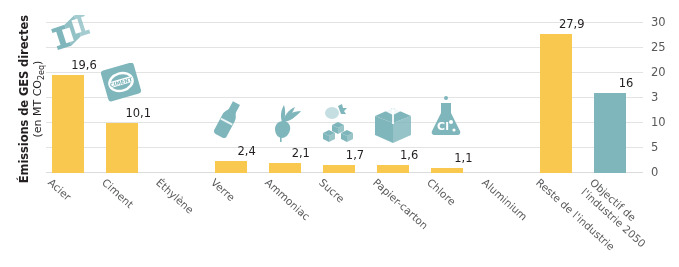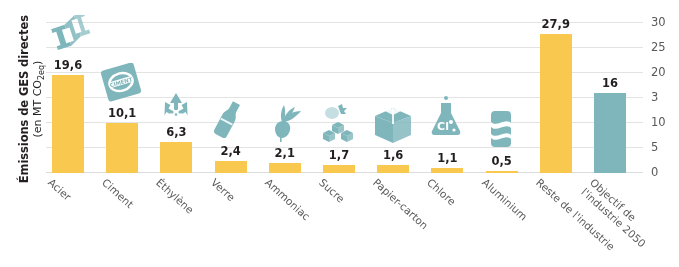--- a/index.html
+++ b/index.html
@@ -85,24 +85,24 @@
   .bar{
     position:absolute;
     bottom:0;
     left:6px;
     width:32px;
     background:#f9c94f;
   }
   .bar.teal{background:#7fb6bc;}
   .bar-value{
     position:absolute;
-    left:0; width:44px;
+    left:16px; width:44px;
     text-align:center;
     font-size:11.5px;
-    font-weight:bold;
+    font-weight:normal;
     color:#231f20;
     line-height:12px;
   }
   .bar-icon{
     position:absolute;
     left:0;width:44px;
     text-align:center;
     line-height:0;
   }
   .bar-icon svg{display:inline-block;}
@@ -166,35 +166,20 @@
       <div class="bar-slot" style="left: 54.2px;">
         <div class="bar" style="height: 50.5px; background: rgb(249, 201, 79);"></div>
         <div class="bar-value" style="bottom: 54.5px;">10,1</div>
         <div class="bar-icon" style="bottom: 70.5px;"><svg width="44" height="40" viewBox="0 0 44 40" fill="#7fb6bc">
             <g transform="rotate(-16 21 19)">
               <rect x="4" y="3" width="34" height="32" rx="3"></rect>
               <ellipse cx="21" cy="19" rx="13" ry="10" fill="#ffffff"></ellipse>
               <ellipse cx="21" cy="19" rx="10.5" ry="7.5" fill="#7fb6bc"></ellipse>
               <rect x="9" y="16" width="24" height="6" fill="#ffffff"></rect>
               <text x="21" y="21.2" font-family="DejaVu Sans,sans-serif" font-size="5.4" font-weight="bold" fill="#7fb6bc" text-anchor="middle">CIMENT</text>
-            </g>
-          </svg></div>
-      </div>
-      <div class="bar-slot" style="left: 108.4px;">
-        <div class="bar" style="height: 31.5px; background: rgb(249, 201, 79);"></div>
-        <div class="bar-value" style="bottom: 35.5px;">6,3</div>
-        <div class="bar-icon" style="bottom: 51.5px;"><svg width="40" height="34" viewBox="0 0 40 34" fill="#7fb6bc">
-            <g>
-              <path d="M20 5 L26 15 L22 15 L22 19 L18 19 L18 15 L14 15 Z"></path>
-              <path d="M9 14 L14.5 17 L12.5 20.5 L16 22.5 L14 26 L10.5 24 L8.5 27.5 Z"></path>
-              <path d="M31 14 L31.5 27.5 L29.5 24 L26 26 L24 22.5 L27.5 20.5 L25.5 17 Z"></path>
-              <circle cx="20" cy="20" r="2.2"></circle>
-              <circle cx="16" cy="24" r="1.6"></circle>
-              <circle cx="24" cy="24" r="1.6"></circle>
-              <circle cx="20" cy="26.5" r="1.3"></circle>
             </g>
           </svg></div>
       </div>
       <div class="bar-slot" style="left: 162.6px;">
         <div class="bar" style="height: 12px; background: rgb(249, 201, 79);"></div>
         <div class="bar-value" style="bottom: 16px;">2,4</div>
         <div class="bar-icon" style="bottom: 32px;"><svg width="40" height="42" viewBox="0 0 40 42" fill="#7fb6bc">
             <g transform="rotate(28 17 20)">
               <path d="M13 2 L21 2 L21 10 C21 13 24 14 24 19 L24 36 C24 38 22.5 39 21 39 L13 39 C11.5 39 10 38 10 36 L10 19 C10 14 13 13 13 10 Z"></path>
               <rect x="10.5" y="22" width="13" height="2" fill="#ffffff" opacity="0.85"></rect>
@@ -251,31 +236,20 @@
       <div class="bar-slot" style="left: 379.4px;">
         <div class="bar" style="height: 5.5px; background: rgb(249, 201, 79);"></div>
         <div class="bar-value" style="bottom: 9.5px;">1,1</div>
         <div class="bar-icon" style="bottom: 34px;"><svg width="42" height="44" viewBox="0 0 42 44" fill="#7fb6bc">
             <g>
               <circle cx="20" cy="3" r="2"></circle>
               <path d="M15 8 L25 8 L25 18 L34 36 C35 38.5 33.5 40 31 40 L9 40 C6.5 40 5 38.5 6 36 L15 18 Z"></path>
               <text x="17" y="35" font-family="DejaVu Sans,sans-serif" font-size="11" font-weight="bold" fill="#ffffff" text-anchor="middle">Cl</text>
               <circle cx="25" cy="27" r="2" fill="#ffffff"></circle>
               <circle cx="28" cy="35" r="1.6" fill="#ffffff"></circle>
-            </g>
-          </svg></div>
-      </div>
-      <div class="bar-slot" style="left: 433.6px;">
-        <div class="bar" style="height: 2.5px; background: rgb(249, 201, 79);"></div>
-        <div class="bar-value" style="bottom: 6.5px;">0,5</div>
-        <div class="bar-icon" style="bottom: 22.5px;"><svg width="34" height="42" viewBox="0 0 34 42" fill="#7fb6bc">
-            <g>
-              <rect x="6" y="2" width="20" height="36" rx="4"></rect>
-              <path d="M6 13 C12 19 20 8 26 14 L26 19 C20 13 12 24 6 18 Z" fill="#ffffff"></path>
-              <path d="M6 25 C12 31 20 20 26 26 L26 30 C20 24 12 35 6 29 Z" fill="#ffffff"></path>
             </g>
           </svg></div>
       </div>
       <div class="bar-slot" style="left: 487.8px;">
         <div class="bar" style="height: 139.5px; background: rgb(249, 201, 79);"></div>
         <div class="bar-value" style="bottom: 143.5px;">27,9</div>
       </div>
       <div class="bar-slot" style="left: 542px;">
         <div class="bar teal" style="height: 80px; background: rgb(127, 182, 188);"></div>
         <div class="bar-value" style="bottom: 84px;">16</div>

